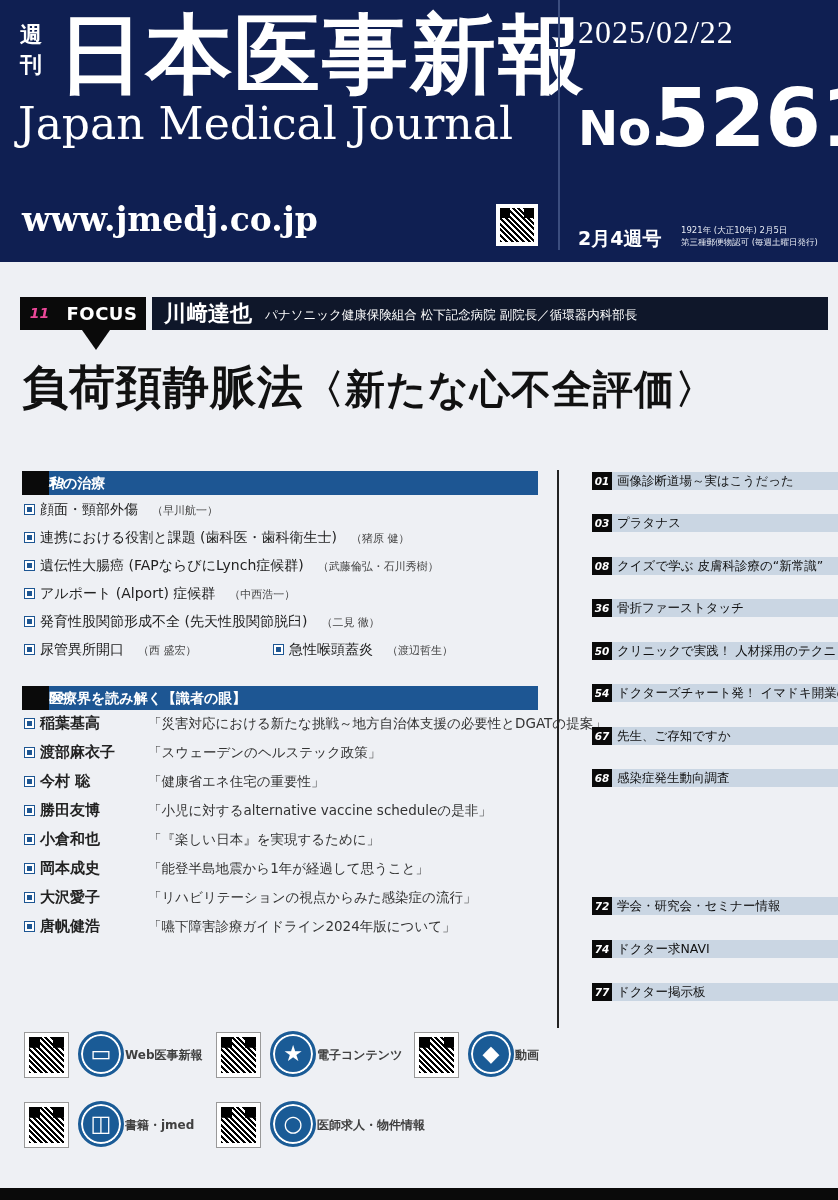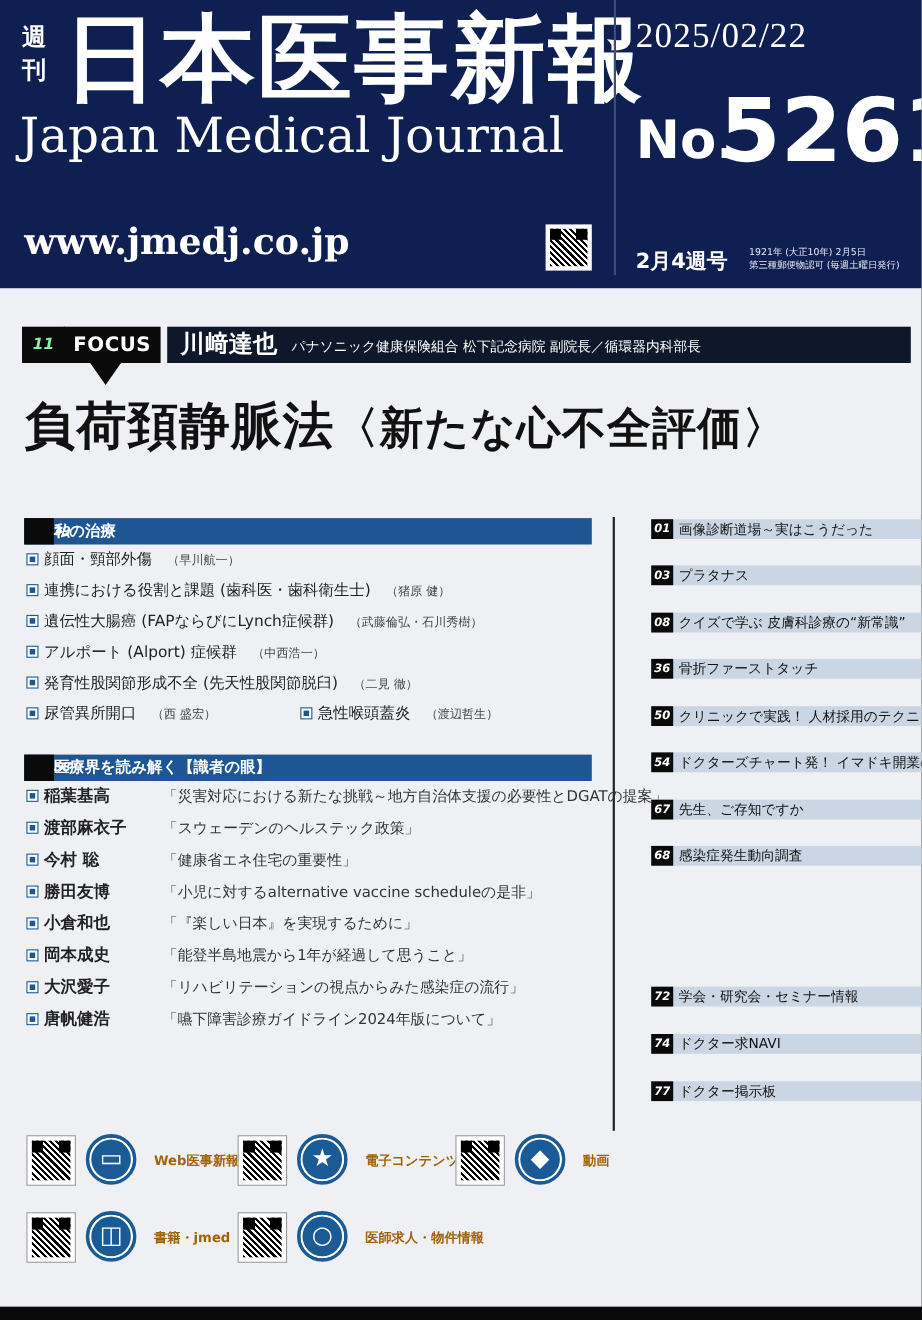--- a/index.html
+++ b/index.html
@@ -17,21 +17,21 @@
   .qr-mast { position: absolute; left: 496px; top: 204px; width: 42px; height: 42px; background: #fff; padding: 4px; }
   .mast-divider { position: absolute; left: 558px; top: 0; width: 2px; height: 250px; background: #3b4d7e; }
   .mast-date { position: absolute; left: 578px; top: 8px; font-size: 32px; line-height: 48px; white-space: nowrap; letter-spacing: 1px; font-family: Liberation Serif, serif; }
   .mast-no-label { position: absolute; left: 578px; top: 100px; font-size: 48px; font-weight: bold; line-height: 56px; }
   .mast-no-num { position: absolute; left: 654px; top: 74px; font-size: 80px; font-weight: bold; line-height: 90px; }
   .mast-week { position: absolute; left: 578px; top: 226px; font-size: 19px; font-weight: bold; line-height: 24px; }
   .mast-notes { position: absolute; left: 681px; top: 224px; font-size: 8.5px; line-height: 12px; white-space: nowrap; color: #e8ecf4; }
 
   
   .focus-band { position: absolute; left: 20px; top: 297px; width: 808px; height: 33px; }
-  .focus-page { position: absolute; left: 0; top: 0; width: 39px; height: 33px; background: #0a0a0a; color: #86efac; font-style: italic; font-weight: bold; font-size: 14px; line-height: 33px; text-align: center; }
+  .focus-page { position: absolute; left: 0; top: 0; width: 39px; height: 33px; background: #0a0a0a; color: #ec4899; font-style: italic; font-weight: bold; font-size: 14px; line-height: 33px; text-align: center; }
   .focus-label { position: absolute; left: 38px; top: 0; width: 88px; height: 33px; background: #0a0a0a; color: #fff; font-weight: bold; font-size: 18px; line-height: 33px; text-align: center; letter-spacing: 0.5px; }
   .focus-arrow { position: absolute; left: 62px; top: 33px; width: 0; height: 0; border-left: 14px solid transparent; border-right: 14px solid transparent; border-top: 20px solid #0a0a0a; }
   .focus-author-bar { position: absolute; left: 132px; top: 0; width: 676px; height: 33px; background: #0f172a; color: #fff; white-space: nowrap; }
   .focus-author { display: inline-block; margin-left: 12px; font-weight: bold; font-size: 22px; line-height: 33px; vertical-align: top; }
   .focus-affil { display: inline-block; margin-left: 8px; font-size: 12.5px; line-height: 35px; vertical-align: top; }
   .focus-title { position: absolute; left: 22px; top: 352px; font-family: "DejaVu Serif", "Liberation Serif", serif; font-weight: bold; font-size: 46px; line-height: 70px; white-space: nowrap; color: #111; letter-spacing: 1px; }
   .focus-title .sub { font-size: 40px; }
 
   
   .col-divider { position: absolute; left: 557px; top: 470px; width: 2px; height: 558px; background: #222; }
@@ -55,21 +55,21 @@
 
   
   .link-group { position: absolute; height: 46px; white-space: nowrap; }
   .qr { position: absolute; left: 0; top: 0; width: 45px; height: 46px; background: #fff; border: 1px solid #999; padding: 4px; }
   .qr-inner { width: 100%; height: 100%;
     background:
       linear-gradient(90deg, #000 0 30%, transparent 30% 70%, #000 70% 100%) 0 0/100% 30% no-repeat,
       repeating-linear-gradient(45deg, #000 0 2px, #fff 2px 4px),
       #fff; }
   .circle-icon { position: absolute; left: 54px; top: -1px; width: 46px; height: 46px; border-radius: 50%; background: #1a5b96; border: 3px solid #1a5b96; box-shadow: inset 0 0 0 2px #fff; color: #fff; font-size: 22px; line-height: 40px; text-align: center; }
-  .link-label { position: absolute; left: 116px; top: 0; line-height: 46px; font-size: 12px; color: #a16207; font-weight: bold; }
+  .link-label { position: absolute; left: 101px; top: 0; line-height: 46px; font-size: 12px; color: #404040; font-weight: bold; }
 
   .bottom-shadow { position: absolute; left: 0; top: 1188px; width: 838px; height: 12px; background: #0a0a0a; }
 </style>
 </head>
 <body>
 
 <div class="page">
 
   <div class="masthead">
     <div class="mast-weekly">週刊</div>

